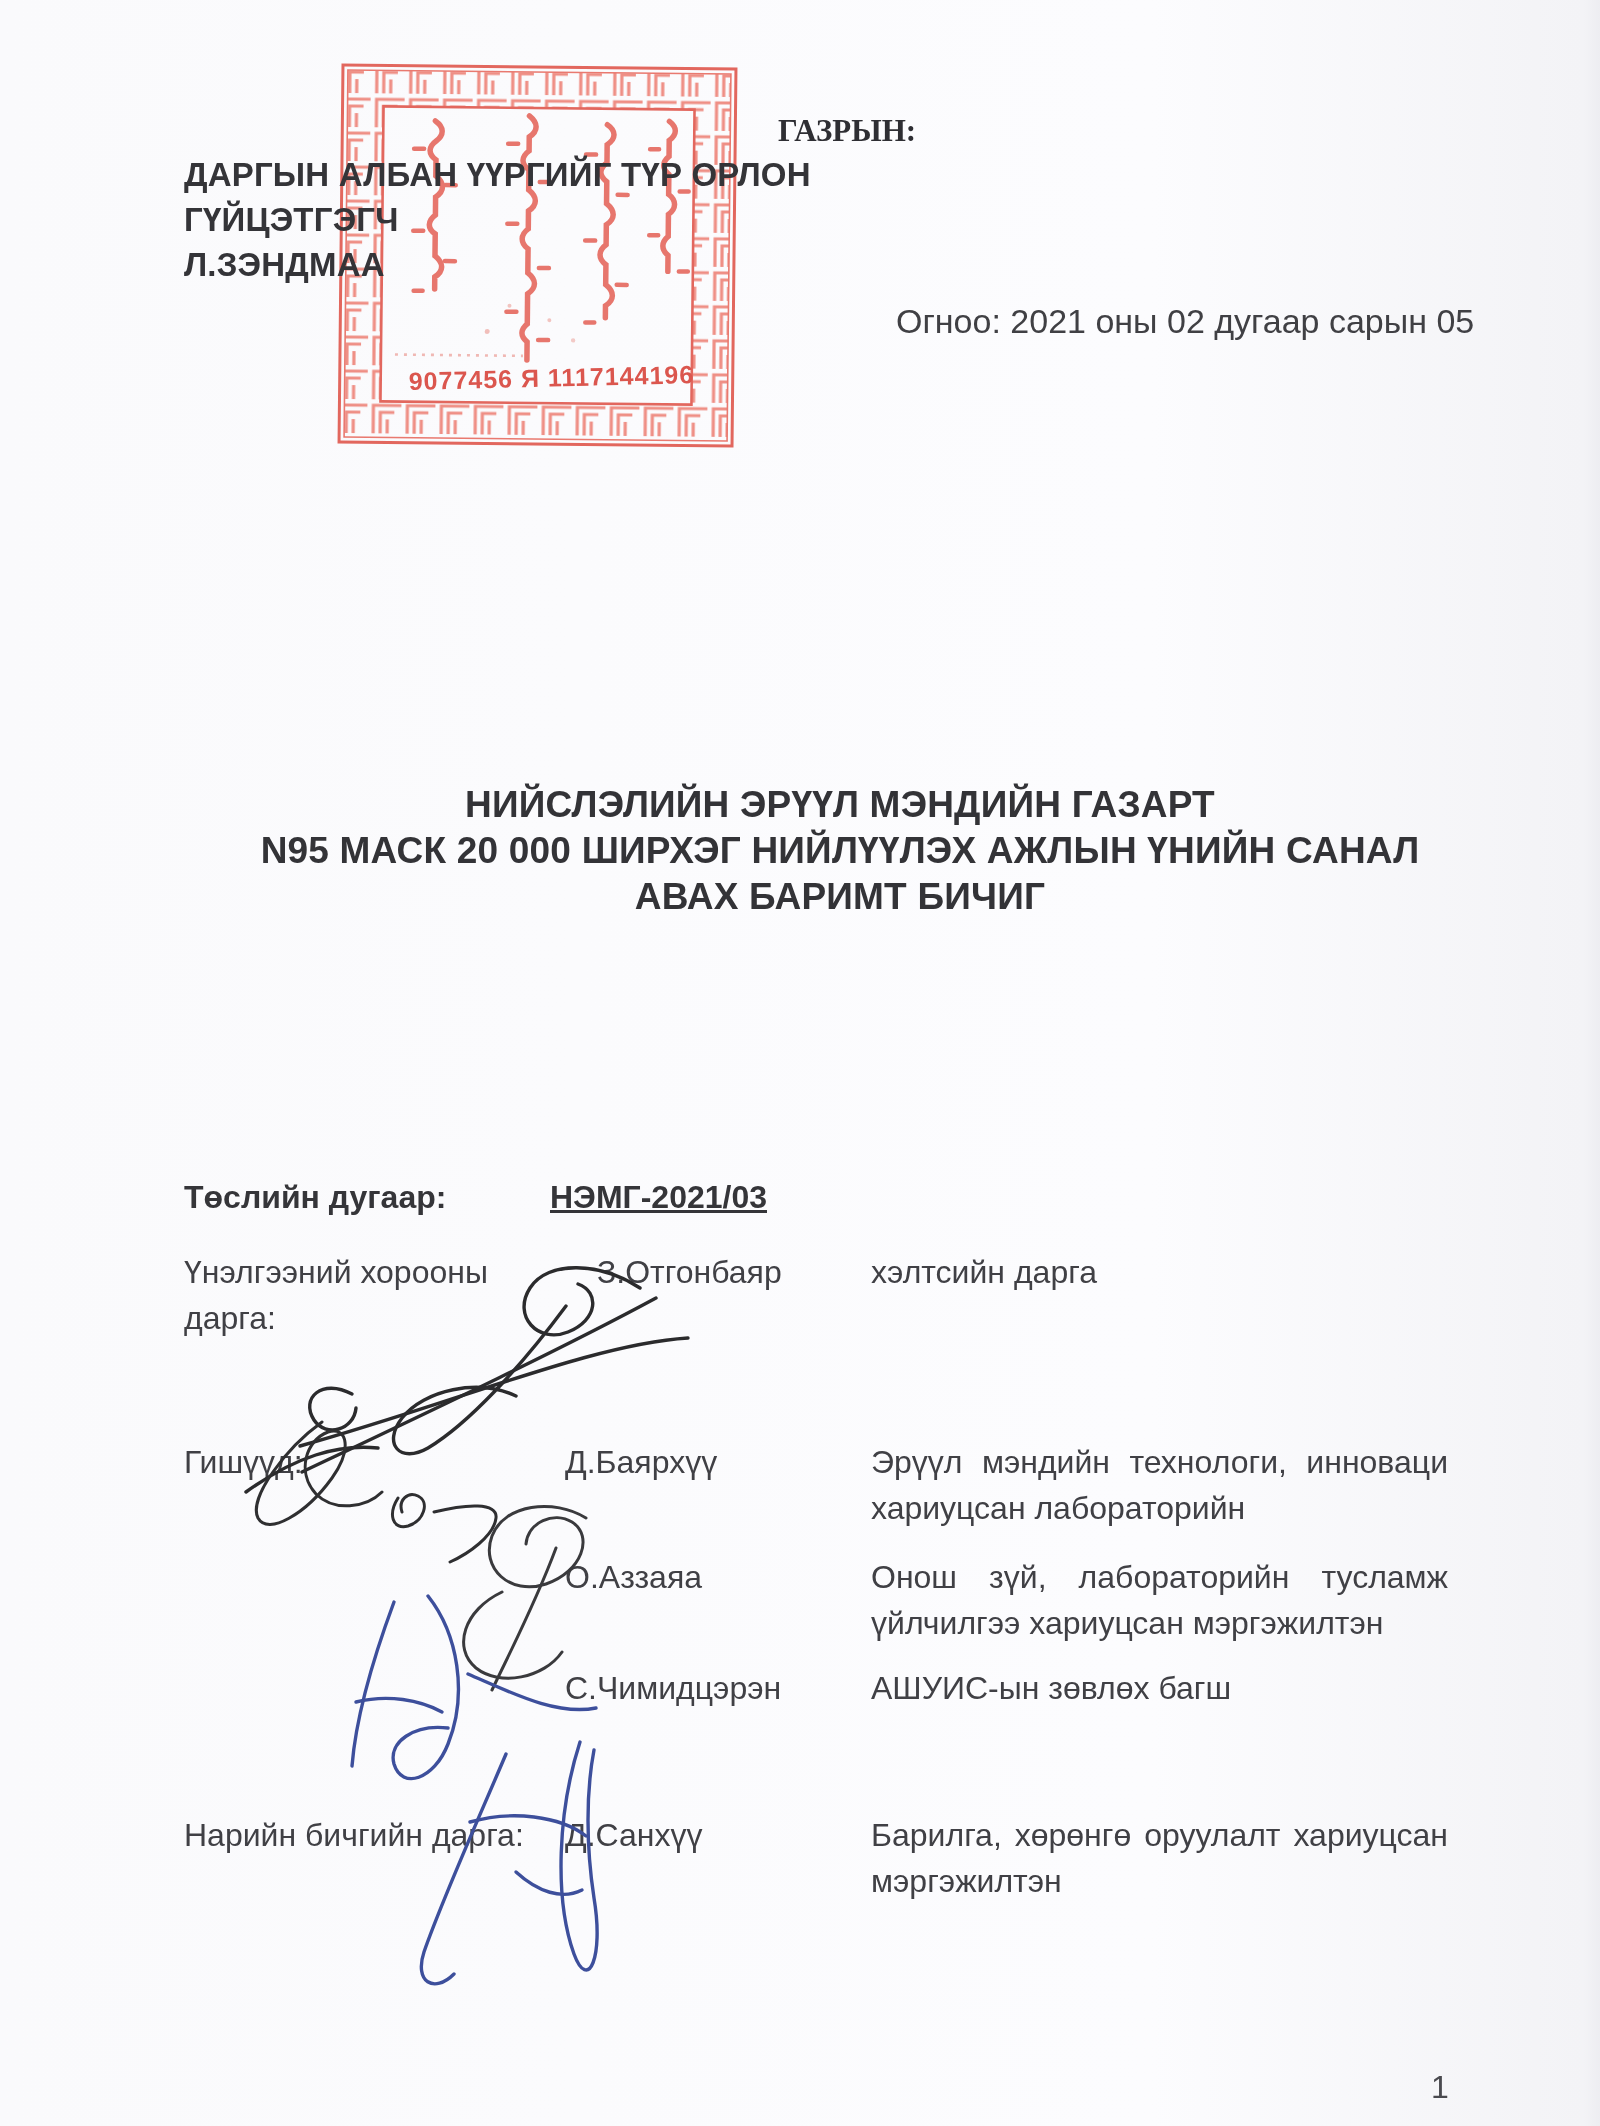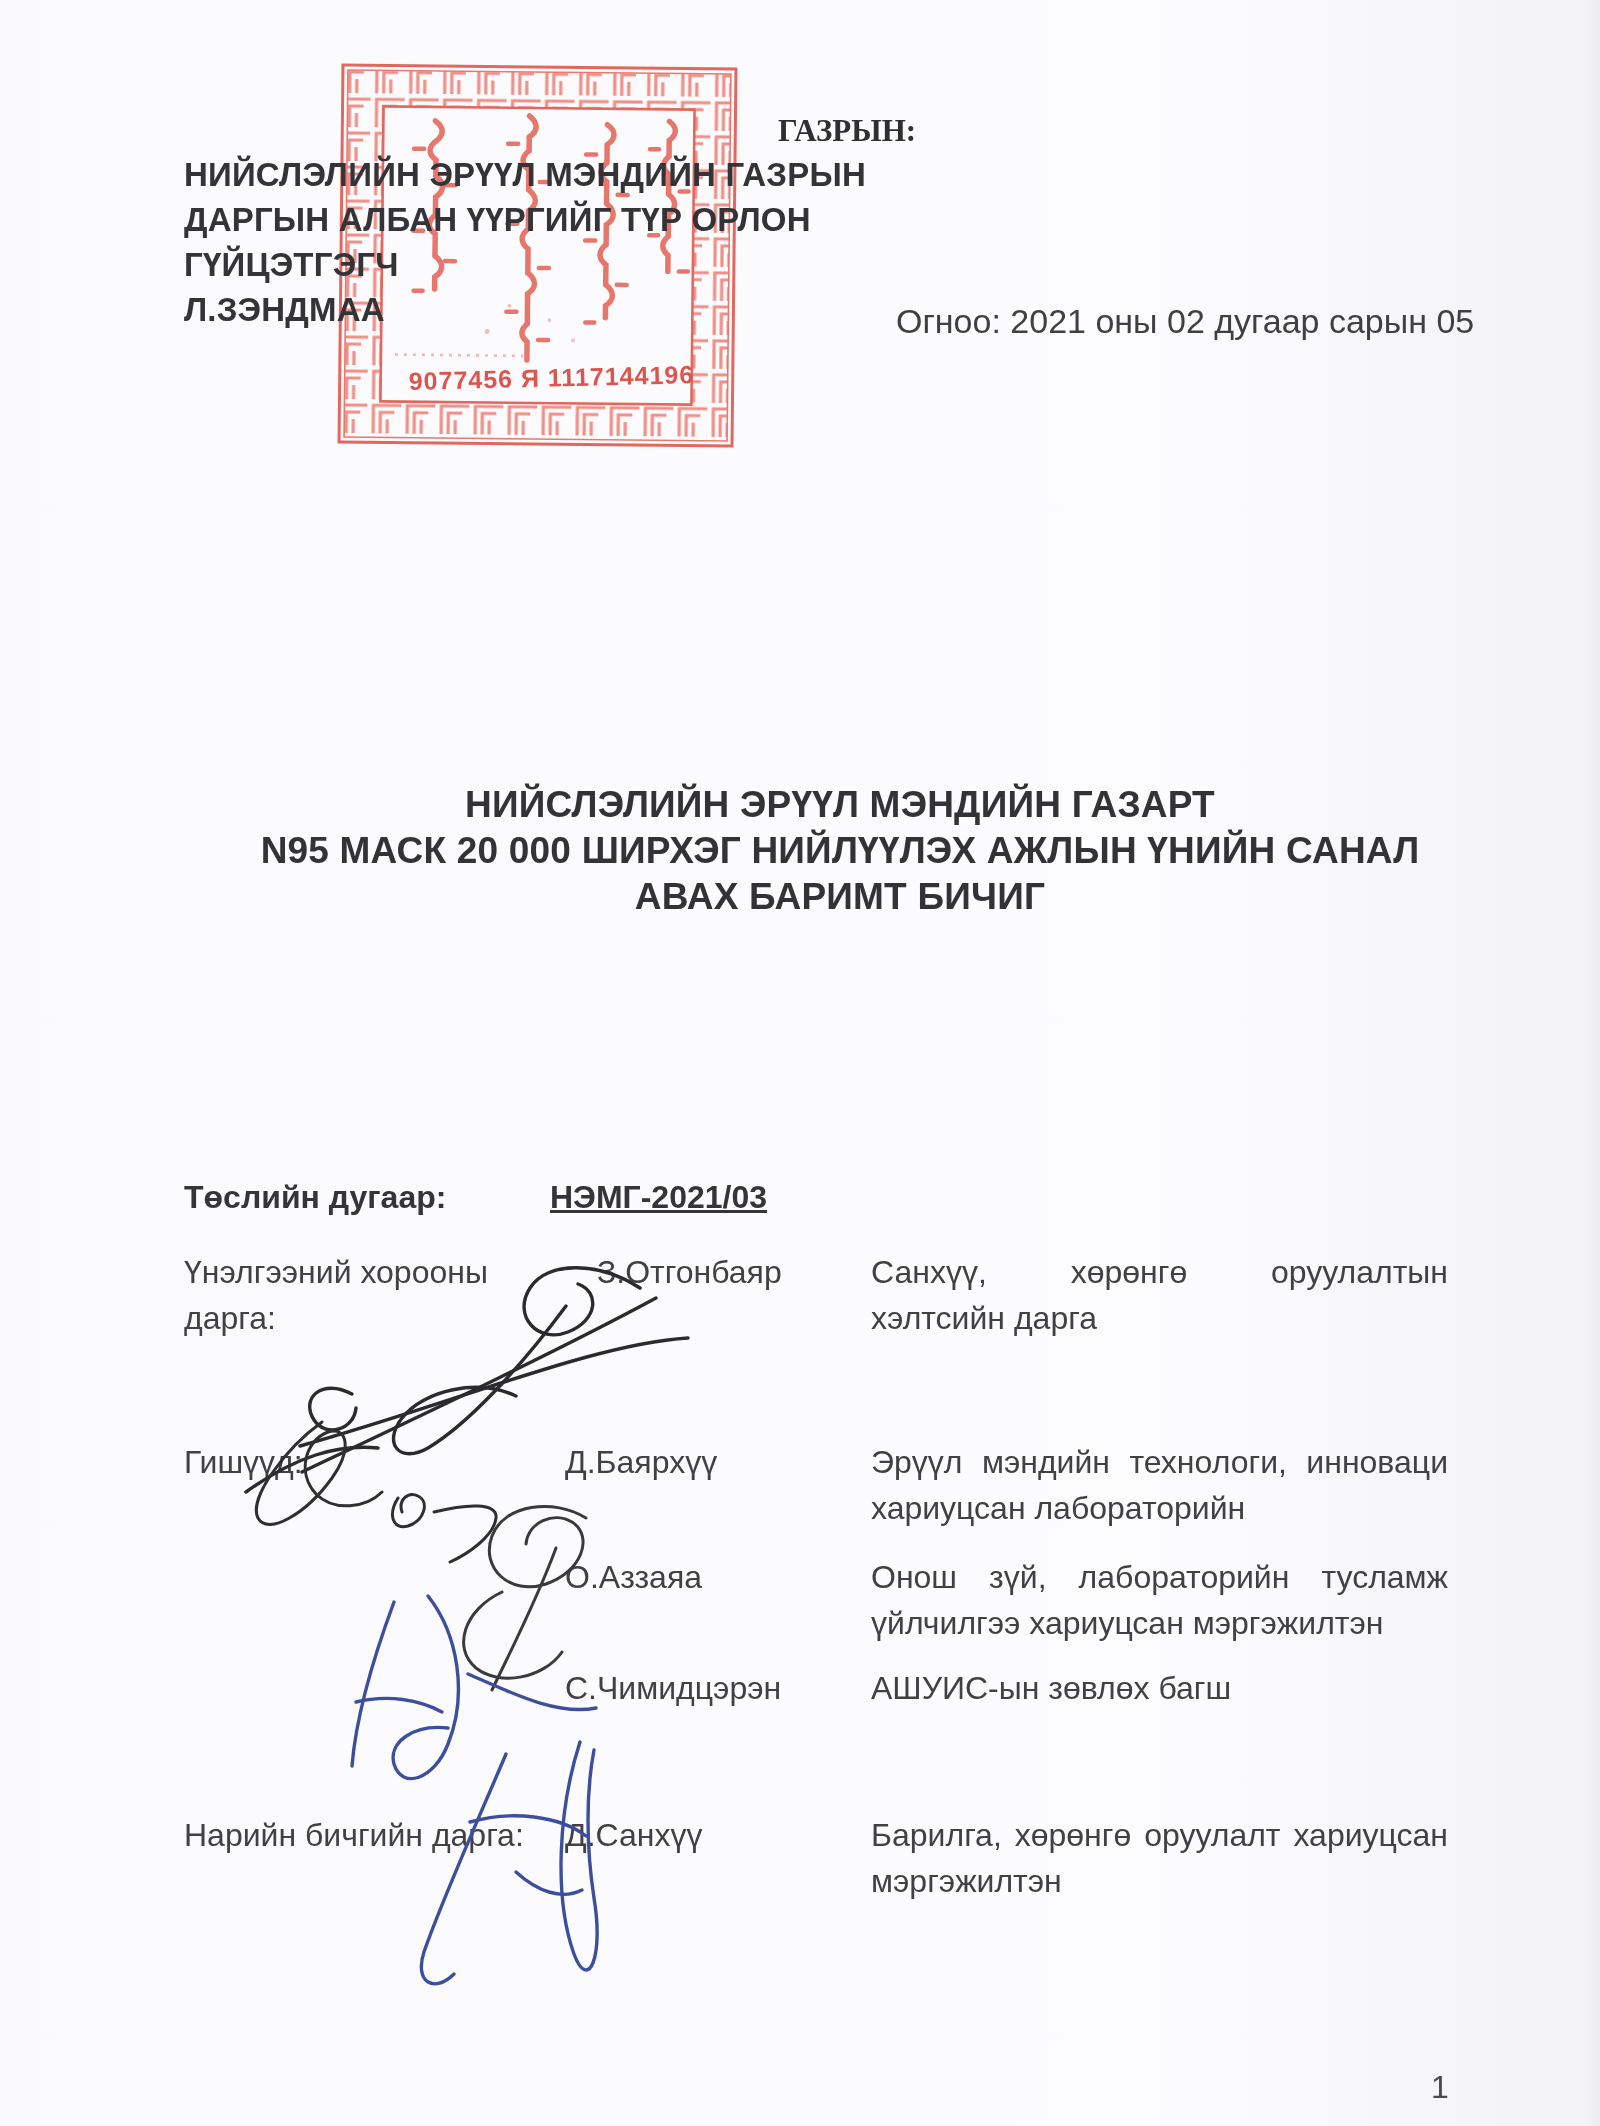--- a/index.html
+++ b/index.html
@@ -96,21 +96,20 @@
         <circle cx="236" cy="276" r="2.2" opacity="0.45"></circle>
       </g>
       <path d="M58,292 h128" stroke="#e98d84" stroke-width="2.6" stroke-dasharray="3 6" opacity="0.6"></path>
     </svg>
     <div class="stamp-serial">9077456 Я 1117144196</div>
   </div>
 
   <div class="abs batlav">ГАЗРЫН:</div>
 
   <div class="abs approver">
-    <div class="hdr-line">НИЙСЛЭЛИЙН ЭРҮҮЛ МЭНДИЙН ГАЗРЫН</div>
     <div class="hdr-line">ДАРГЫН АЛБАН ҮҮРГИЙГ ТҮР ОРЛОН</div>
     <div class="hdr-line hdr-line3">
       <span>ГҮЙЦЭТГЭГЧ</span>
       <span>Л.ЗЭНДМАА</span>
     </div>
   </div>
 
   <div class="abs date-line">Огноо: 2021 оны 02 дугаар сарын 05</div>
 
   <div class="abs doc-title">
@@ -121,21 +120,20 @@
 
   <div class="abs project">
     <span>Төслийн дугаар:</span>
     <span class="project-value">НЭМГ-2021/03</span>
   </div>
 
   <div class="c-row" style="top:1249px;">
     <div class="c-role">Үнэлгээний хорооны дарга:</div>
     <div class="c-name n1">З.Отгонбаяр</div>
     <div class="c-desc">
-      <div class="dl1 just">Санхүү, хөрөнгө оруулалтын</div>
       <div class="dl2">хэлтсийн дарга</div>
     </div>
   </div>
 
   <div class="c-row" style="top:1439px;">
     <div class="c-role">Гишүүд:</div>
     <div class="c-name">Д.Баярхүү</div>
     <div class="c-desc">
       <div class="dl1 just">Эрүүл мэндийн технологи, инноваци</div>
       <div class="dl2">хариуцсан лабораторийн</div>

